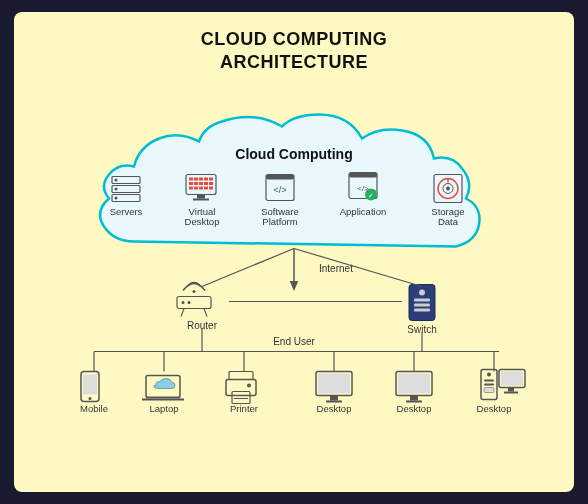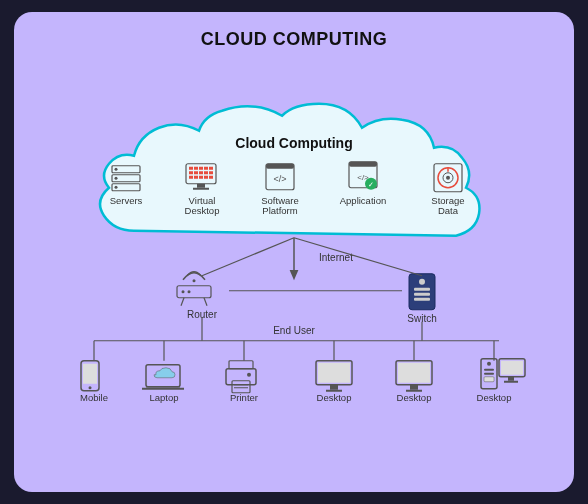--- a/index.html
+++ b/index.html
@@ -7,24 +7,24 @@
       width: 588px;
       height: 504px;
       background: #1a1a2e;
       display: flex;
       align-items: center;
       justify-content: center;
       font-family: Arial, sans-serif;
       overflow: hidden;
     }
     .card {
-      background: #c4b5fd;
+      background: #fef9c3;
       width: 560px;
       height: 480px;
-      border-radius: 18px;
+      border-radius: 8px;
       padding: 16px 20px 12px;
       display: flex;
       flex-direction: column;
       align-items: center;
     }
     .title {
       font-size: 18px;
       font-weight: 900;
       text-align: center;
       color: #111;
@@ -40,21 +40,21 @@
     svg {
       width: 100%;
       height: 100%;
     }
   </style>
 </head>
 <body>
 
 <div class="card">
   <div class="title">
-    <span>CLOUD COMPUTING</span><br>
+    <span>CLOUD COMPUTING</span><br><span>ARCHITECTURE</span>
   </div>
   <div class="diagram">
     <svg viewBox="0 0 520 390" xmlns="http://www.w3.org/2000/svg">
 
       <defs>
         <filter id="glow">
           <fegaussingblur stdDeviation="2" result="coloredBlur"></fegaussingblur>
           <feMerge>
               <feMergeNode in="coloredBlur"></feMergeNode>
               <feMergeNode in="SourceGraphic"></feMergeNode>

